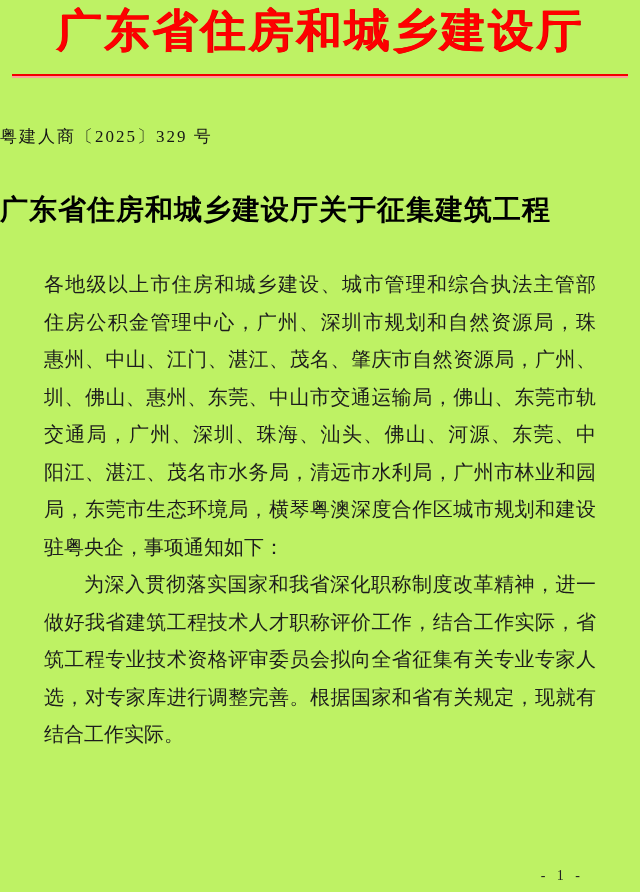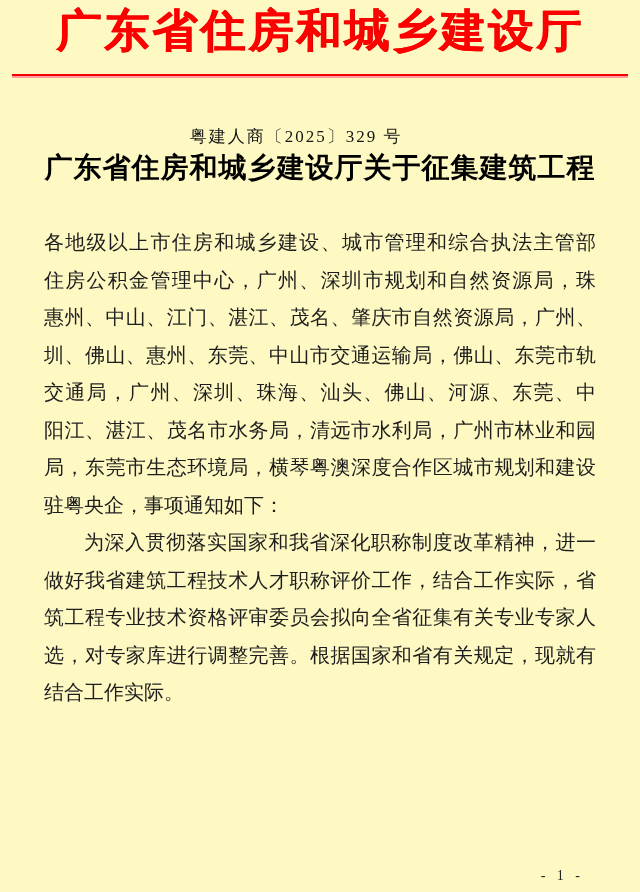--- a/index.html
+++ b/index.html
@@ -2,21 +2,21 @@
 <html><head>
 <meta charset="utf-8">
 <style>
   * { margin: 0; padding: 0; box-sizing: border-box; }
   html, body { background: #ffffff; }
   .page {
     position: relative;
     width: 640px;
     height: 892px;
     margin: 0 auto;
-    background: #fef9c3;
+    background: #bef264;
     overflow: hidden;
     font-family: "Liberation Serif", serif;
     color: #1d1d1d;
   }
   
   .masthead {
     padding-top: 5px;
     text-align: center;
     color: #fe0000;
     font-size: 45px;
@@ -30,29 +30,30 @@
   
   .red-rule {
     margin: 17px 12px 0 12px;
     height: 4px;
     background: #f40000;
     border-bottom: 2px solid #ff9d9d;
   }
   
   .doc-number {
     margin-top: 47px;
-    text-align: center;
+    text-align: left;
     padding-right: 48px;
     font-size: 17px;
     letter-spacing: 2px;
     color: #151515;
   }
   
   .doc-title {
-    text-align: center;
+    margin-top: 42px;
+    text-align: left;
     font-size: 28px;
     font-weight: bold;
     line-height: 40px;
     letter-spacing: 1px;
     color: #000000;
     white-space: nowrap;
   }
   
   .body-text {
     margin-top: 36px;

